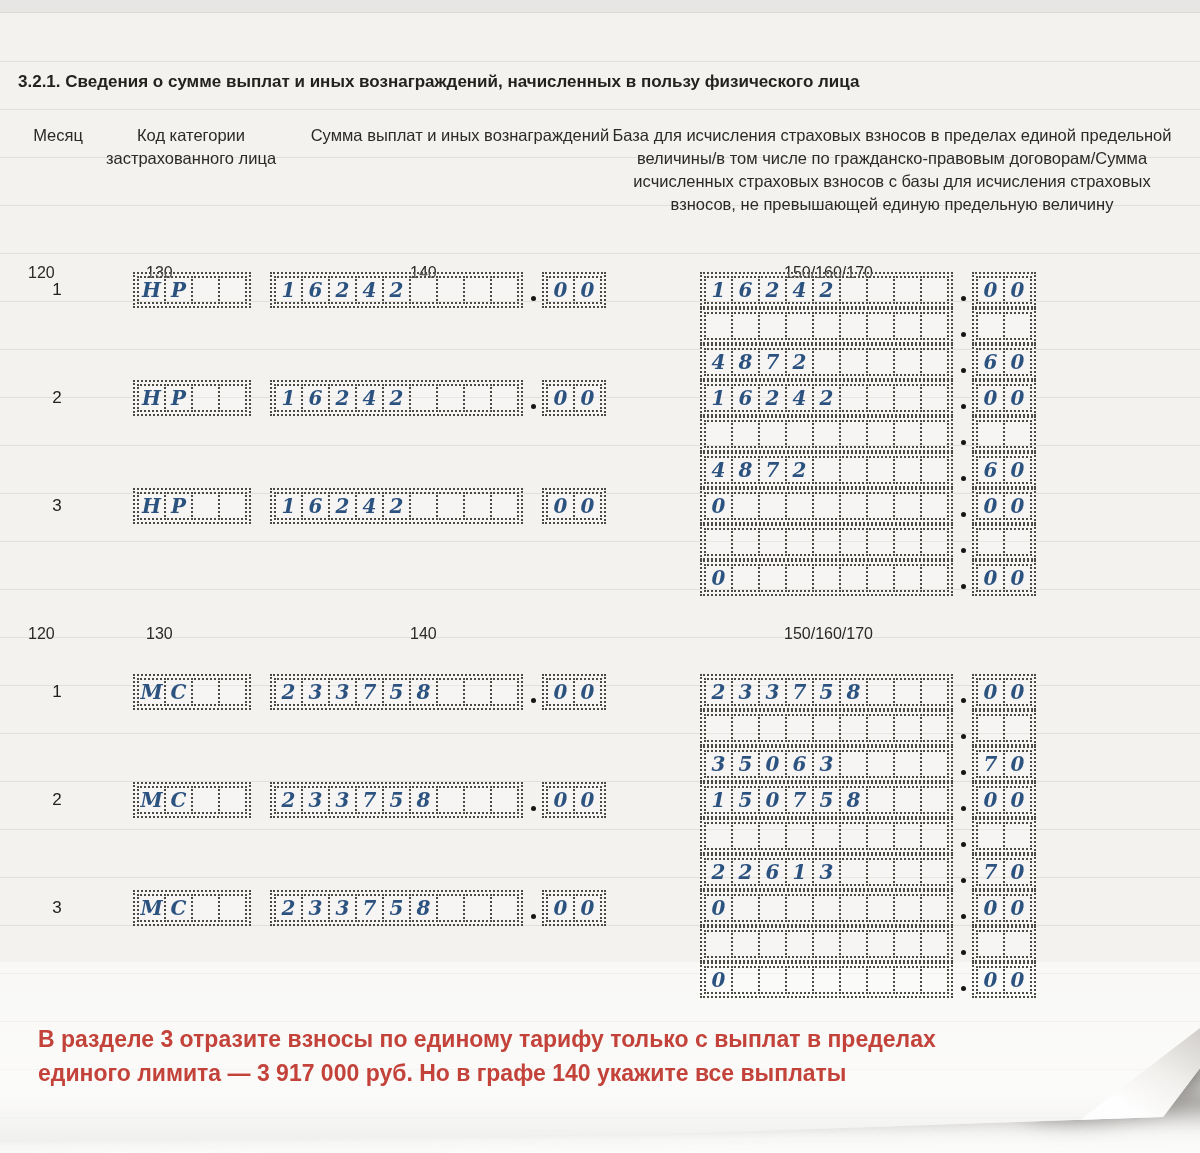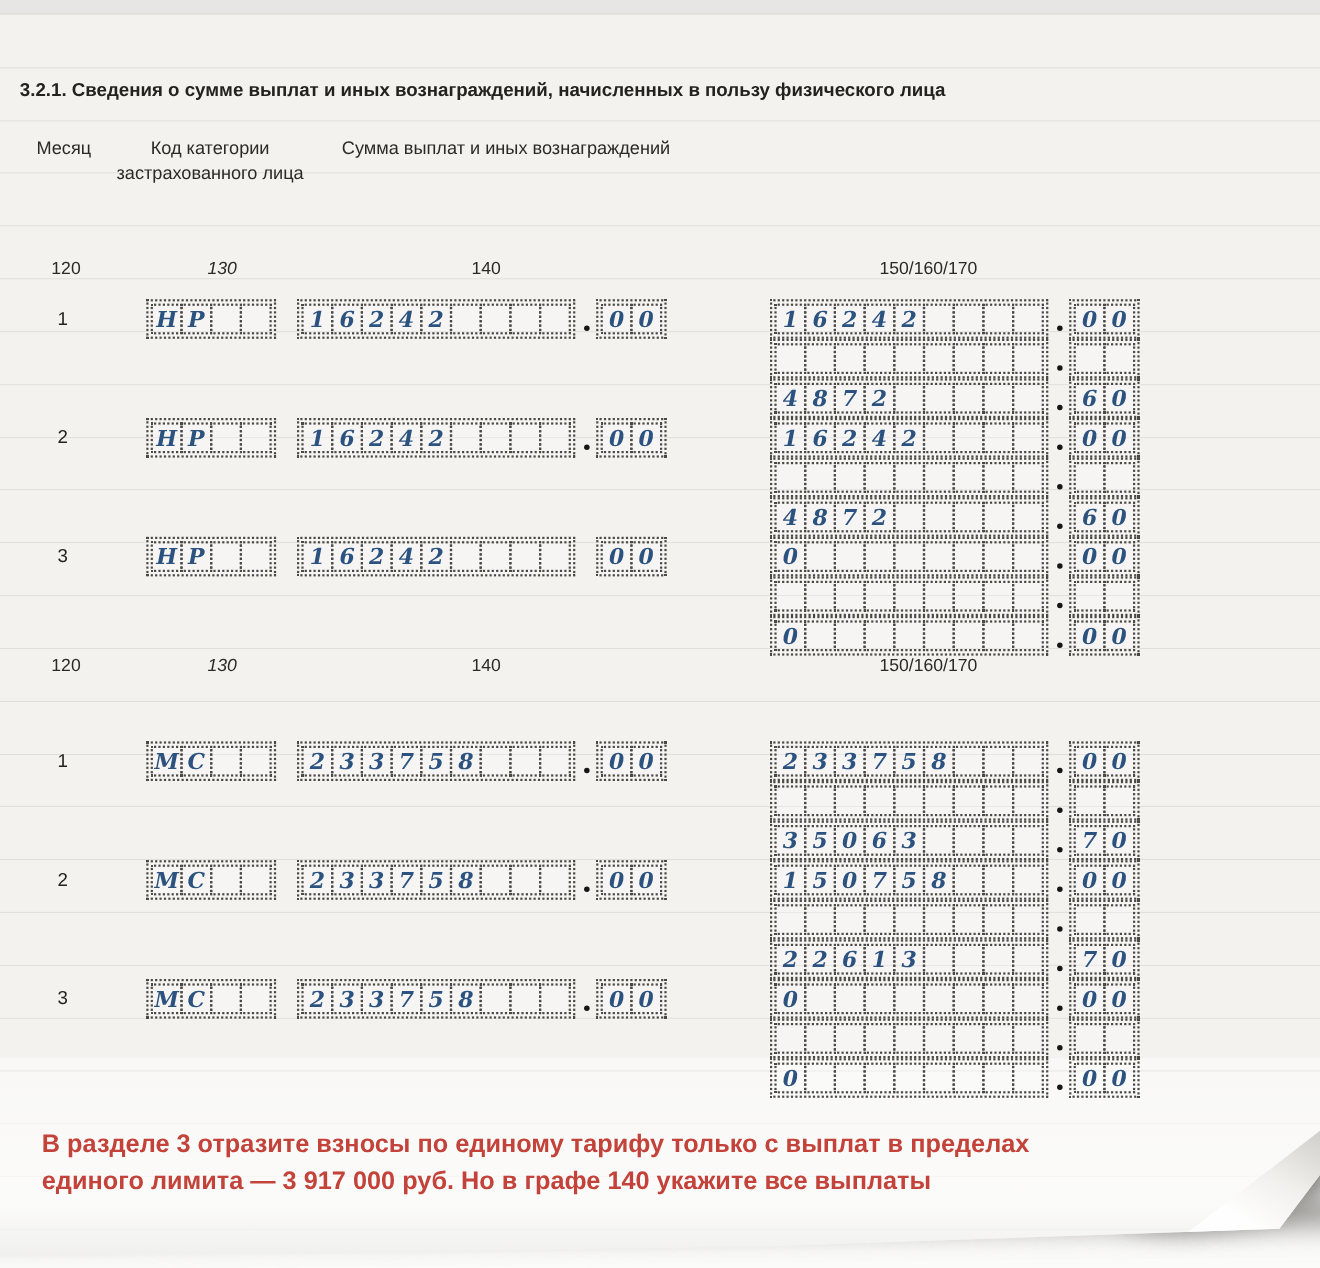--- a/index.html
+++ b/index.html
@@ -32,23 +32,23 @@
   .title{position:absolute;left:0;top:18px;width:1200px;text-align:center;
     font-size:19px;font-weight:bold;color:#23221f;}
   .subtitle{position:absolute;left:18px;top:72px;font-size:17px;font-weight:bold;color:#23221f;}
   .hdr{position:absolute;top:104px;text-align:center;font-size:16.5px;color:#2b2a27;line-height:23px;margin-top:20px;}
   .hdr-month{left:14px;width:88px;}
   .hdr-cat{left:94px;width:194px;}
   .hdr-amount{left:295px;width:330px;}
   .hdr-base{left:606px;width:572px;}
 
   .codes-row{position:absolute;left:0;width:1200px;font-size:16px;color:#2b2a27;}
-  .codes-row span{position:absolute;text-align:center;}
+  .codes-row span{position:absolute;text-align:left;margin-top:28px;}
   .code-120{left:28px;width:64px;}
-  .code-130{left:170px;width:64px;font-style:italic;}
+  .code-130{left:146px;width:64px;}
   .code-140{left:410px;width:64px;}
   .code-150{left:784px;width:120px;}
   .codes-1{top:236px;}
   .codes-2{top:597px;}
 
   
   .month-block{position:absolute;left:0;width:1200px;height:108px;}
   .month-num{position:absolute;left:30px;top:4px;width:54px;height:36px;line-height:36px;
     text-align:center;font-size:17px;color:#23221f;}
   .fpos-cat{position:absolute;left:133px;top:4px;}
@@ -81,20 +81,21 @@
 
   <div class="paper">
     <div class="band-top"></div>
     <div class="bottom-lighten"></div>
 
     <div class="subtitle">3.2.1. Сведения о сумме выплат и иных вознаграждений, начисленных в пользу физического лица</div>
 
     <div class="hdr hdr-month">Месяц</div>
     <div class="hdr hdr-cat">Код категории застрахованного лица</div>
     <div class="hdr hdr-amount">Сумма выплат и иных вознаграждений</div>
+    <div class="hdr hdr-base">База для исчисления страховых взносов в пределах единой предельной величины/в том числе по гражданско-правовым договорам/Сумма исчисленных страховых взносов с базы для исчисления страховых взносов, не превышающей единую предельную величину</div>
 
     <div class="codes-row codes-1">
       <span class="code-120">120</span>
       <span class="code-130">130</span>
       <span class="code-140">140</span>
       <span class="code-150">150/160/170</span>
     </div>
 
     <div id="section1">
         <div class="month-block" style="top: 268px;">

